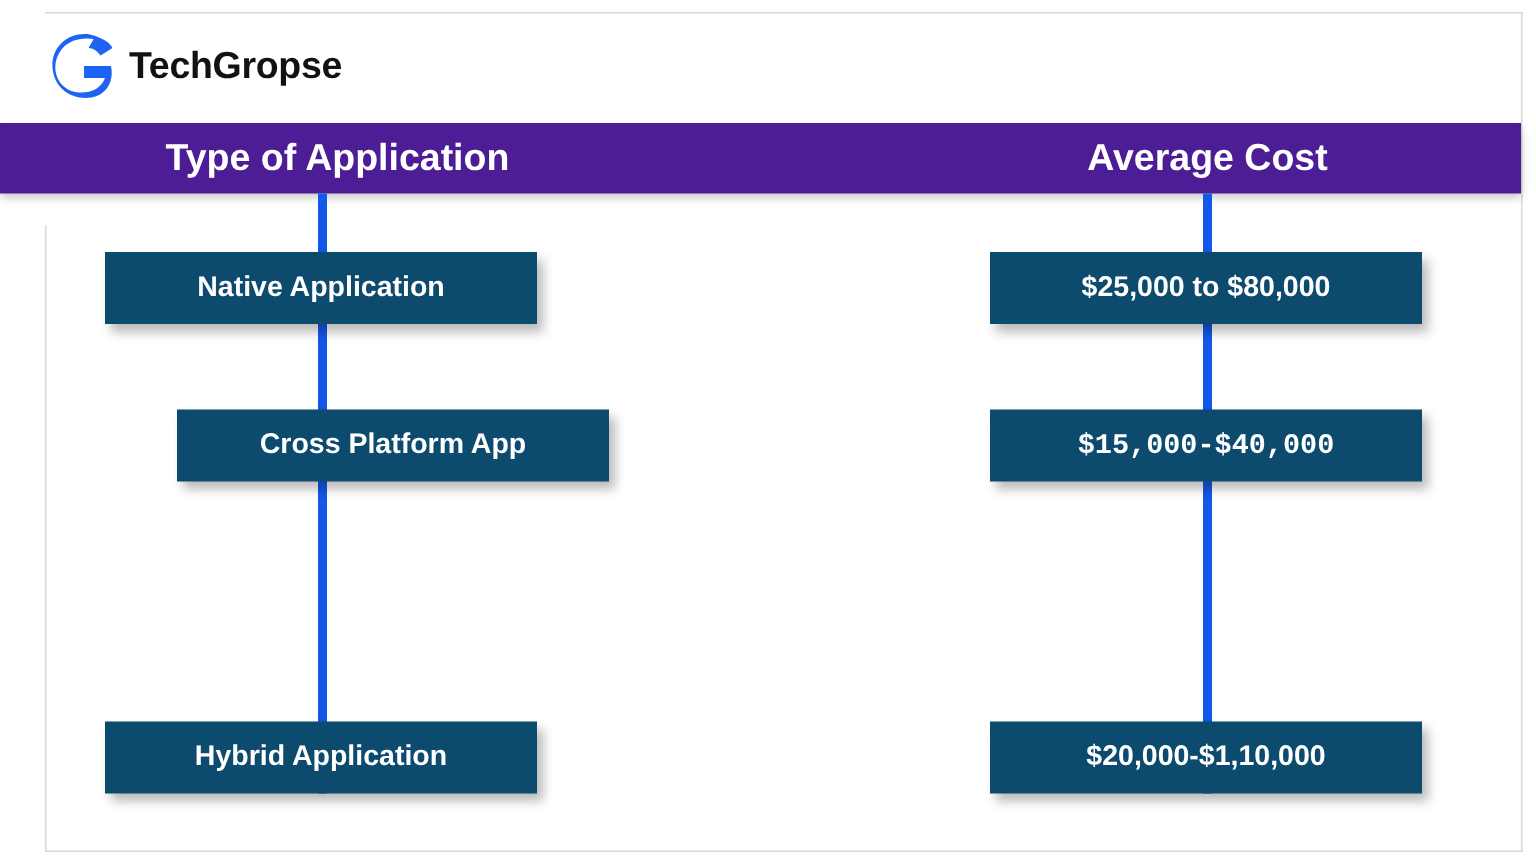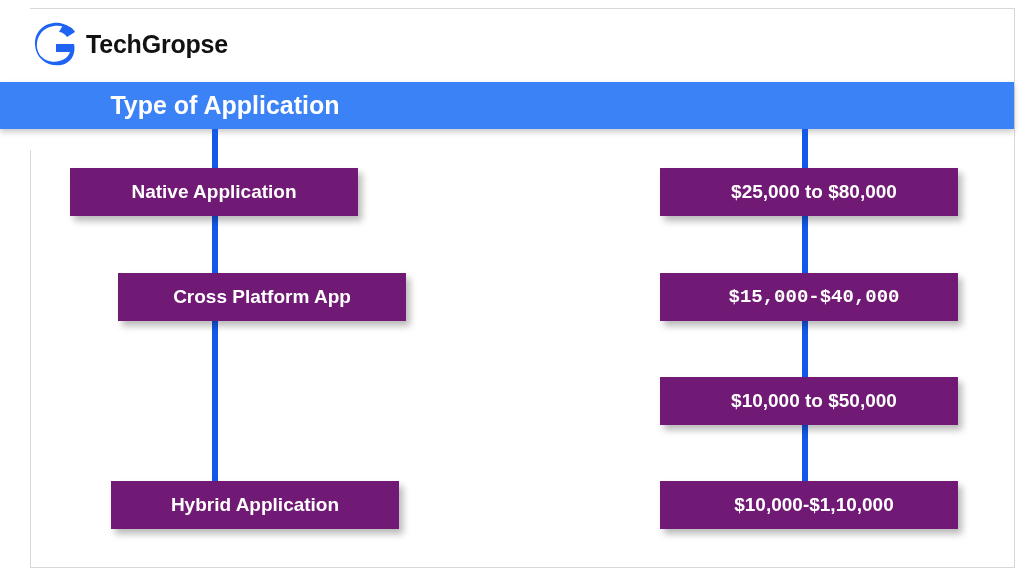--- a/index.html
+++ b/index.html
@@ -75,21 +75,21 @@
     line-height: 1;
   }
 
   
   .header-band {
     position: absolute;
     left: 0px;
     top: 82px;
     width: 1014px;
     height: 47px;
-    background: #3b82f6;
+    background: #4c1d95;
     box-shadow: 0 3px 6px rgba(0,0,0,0.22);
   }
   .header-band .band-inner {
     position: relative;
     width: 100%;
     height: 100%;
   }
   .col-head {
     position: absolute;
     top: 0;
@@ -111,31 +111,31 @@
     z-index: 1;
   }
   .connector.left  { left: 212px; }
   .connector.right { left: 802px; }
 
   
   .node {
     position: absolute;
     height: 48px;
     line-height: 48px;
-    background: #701a75;
+    background: #0c4a6e;
     color: #ffffff;
     font-size: 19px;
     font-weight: bold;
     text-align: center;
     box-shadow: 4px 5px 7px rgba(0,0,0,0.28);
     z-index: 2;
     white-space: nowrap;
   }
   .node.left  { left: 70px;  width: 288px; }
-  .node.right { left: 660px; width: 288px; padding-left: 10px; }
+  .node.right { left: 660px; width: 288px; }
 </style>
 </head>
 <body>
 
 <div class="canvas">
 
   <div class="frame-top"></div>
   <div class="frame-right"></div>
   <div class="frame-bottom"></div>
   <div class="frame-left"></div>
@@ -145,30 +145,30 @@
       <path d="M36 7 C28 2, 14 2, 7 11 C0 20, 2 33, 12 38 C21 42, 33 39, 36 30 L22 30 L22 22 L40 22 C42 31, 38 41, 27 43 C14 45, 2 37, 1 23 C0 9, 12 -1, 26 1 C31 2, 35 4, 38 7 Z" fill="#1f63f2"></path>
       <path d="M30 4 L42 4 L42 15 L30 15 Z" fill="#ffffff"></path>
       <path d="M29 3 C34 3, 39 6, 41 10 L33 15 C31 12, 28 10, 25 10 Z" fill="#1f63f2"></path>
     </svg>
     <span class="logo-text">TechGropse</span>
   </div>
 
   <div class="header-band">
     <div class="band-inner">
       <div class="col-head left">Type of Application</div>
+      <div class="col-head right">Average Cost</div>
     </div>
   </div>
 
   <div class="connector left" style="top:129px; height:400px;"></div>
   <div class="connector right" style="top:129px; height:400px;"></div>
 
   <div class="node left" style="top:168px;">Native Application</div>
   <div class="node right" style="top:168px;">$25,000 to $80,000</div>
 
   <div class="node left" style="top:273px;margin-left:48px;">Cross Platform App</div>
   <div class="node right" style="top:273px;font-family:Liberation Mono, monospace;">$15,000-$40,000</div>
 
-  <div class="node right" style="top:377px;">$10,000 to $50,000</div>
 
-  <div class="node left" style="top:481px;margin-left:41px;">Hybrid Application</div>
-  <div class="node right" style="top:481px;">$10,000-$1,10,000</div>
+  <div class="node left" style="top:481px;">Hybrid Application</div>
+  <div class="node right" style="top:481px;">$20,000-$1,10,000</div>
 
 </div>
 
 </body></html>

